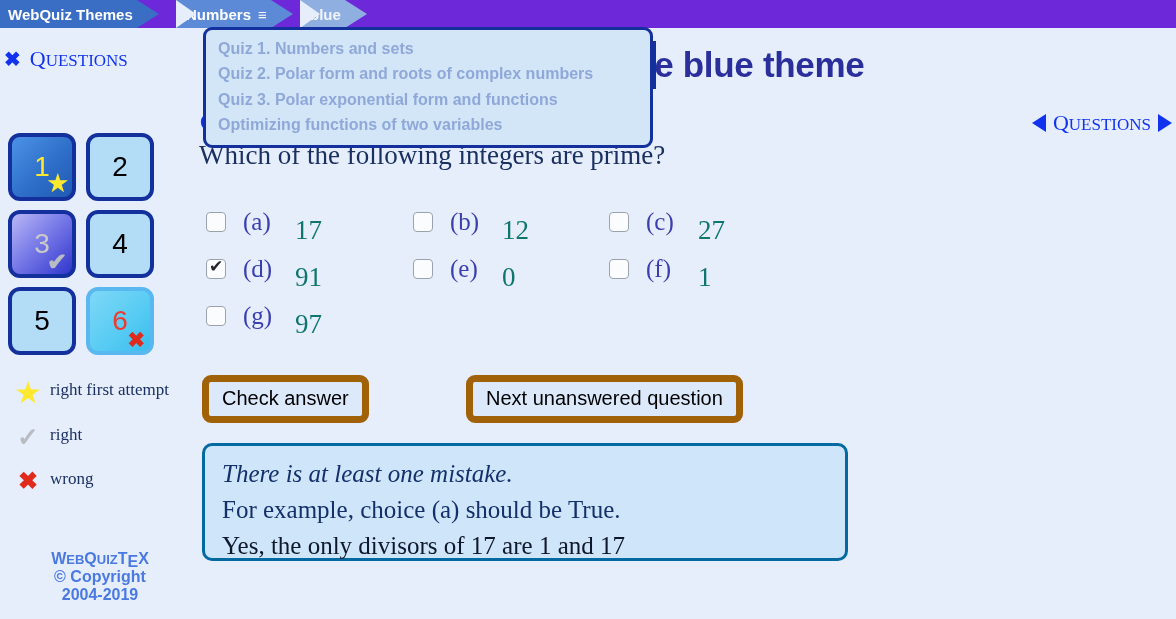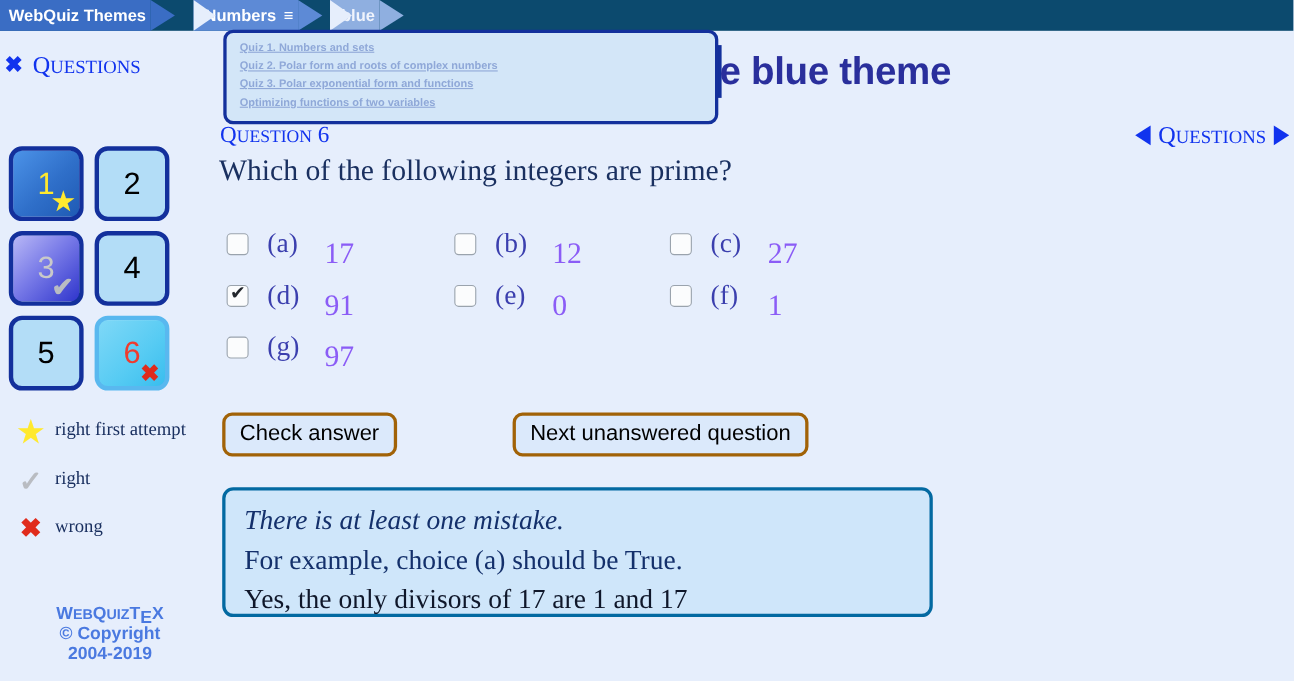--- a/index.html
+++ b/index.html
@@ -6,21 +6,21 @@
   html,body{margin:0;padding:0;}
   body{
     width:1176px;height:619px;overflow:hidden;position:relative;
     background:#e6eefc;
     font-family:"Liberation Sans", sans-serif;
   }
 
   
   #breadcrumb{
     position:absolute;left:0;top:0;width:1176px;height:28px;
-    background:#0c4a6e;
+    background:#6d28d9;
   }
   .crumb{
     position:absolute;top:0;height:28px;
     display:flex;align-items:center;
     font-weight:bold;font-size:15px;color:#ffffff;
     white-space:nowrap;
   }
   .crumb-body{height:28px;display:flex;align-items:center;padding-left:10px;padding-right:4px;}
   .crumb-point{
     width:0;height:0;flex:none;
@@ -50,24 +50,23 @@
   #quiz-dropdown{
     position:absolute;left:203px;top:27px;width:450px;
     background:#d3e6f8;
     border:3px solid #13309c;
     border-radius:9px;
     padding:6px 0 8px 0;
     z-index:40;
     box-sizing:border-box;
   }
   .dd-item{
-    font-size:10px;font-weight:bold;color:#8fa8d8;
+    font-size:16px;font-weight:bold;color:#8fa8d8;
     padding:1px 0 1px 12px;line-height:1.46;
     white-space:nowrap;
-    text-decoration:underline;
   }
 
   
   #title-rule{
     position:absolute;left:652px;top:41px;width:4px;height:48px;
     background:#13309c;
   }
   #page-title{
     position:absolute;left:612px;top:45px;
     font-size:35px;font-weight:bold;color:#2a2f9c;
@@ -180,30 +179,30 @@
   .ch .box.checked::after{
     content:"\2714";position:absolute;left:2px;top:-3px;
     font-size:17px;color:#22262c;line-height:20px;
   }
   .ch .lab{
     font-family:"Liberation Serif", serif;
     font-size:25px;color:#3b3fae;margin-left:17px;width:52px;
   }
   .ch .val{
     font-family:"Liberation Serif", serif;
-    font-size:27px;color:#8b5cf6;margin-top:16px;
+    font-size:27px;color:#0f766e;margin-top:16px;
   }
   .col-a{width:207px;}
   .col-b{width:196px;}
   .col-c{width:200px;}
 
   
   .qbutton{
     position:absolute;
-    border:3px solid #a16207;border-radius:9px;
+    border:7px solid #a16207;border-radius:9px;
     background:#dbe9fb;color:#000000;
     font-size:20px;font-family:"Liberation Sans", sans-serif;
     padding:5px 13px 6px 13px;
     box-sizing:border-box;cursor:pointer;
   }
   #btn-check{left:202px;top:375px;}
   #btn-next{left:466px;top:375px;}
 
   
   #feedback{

